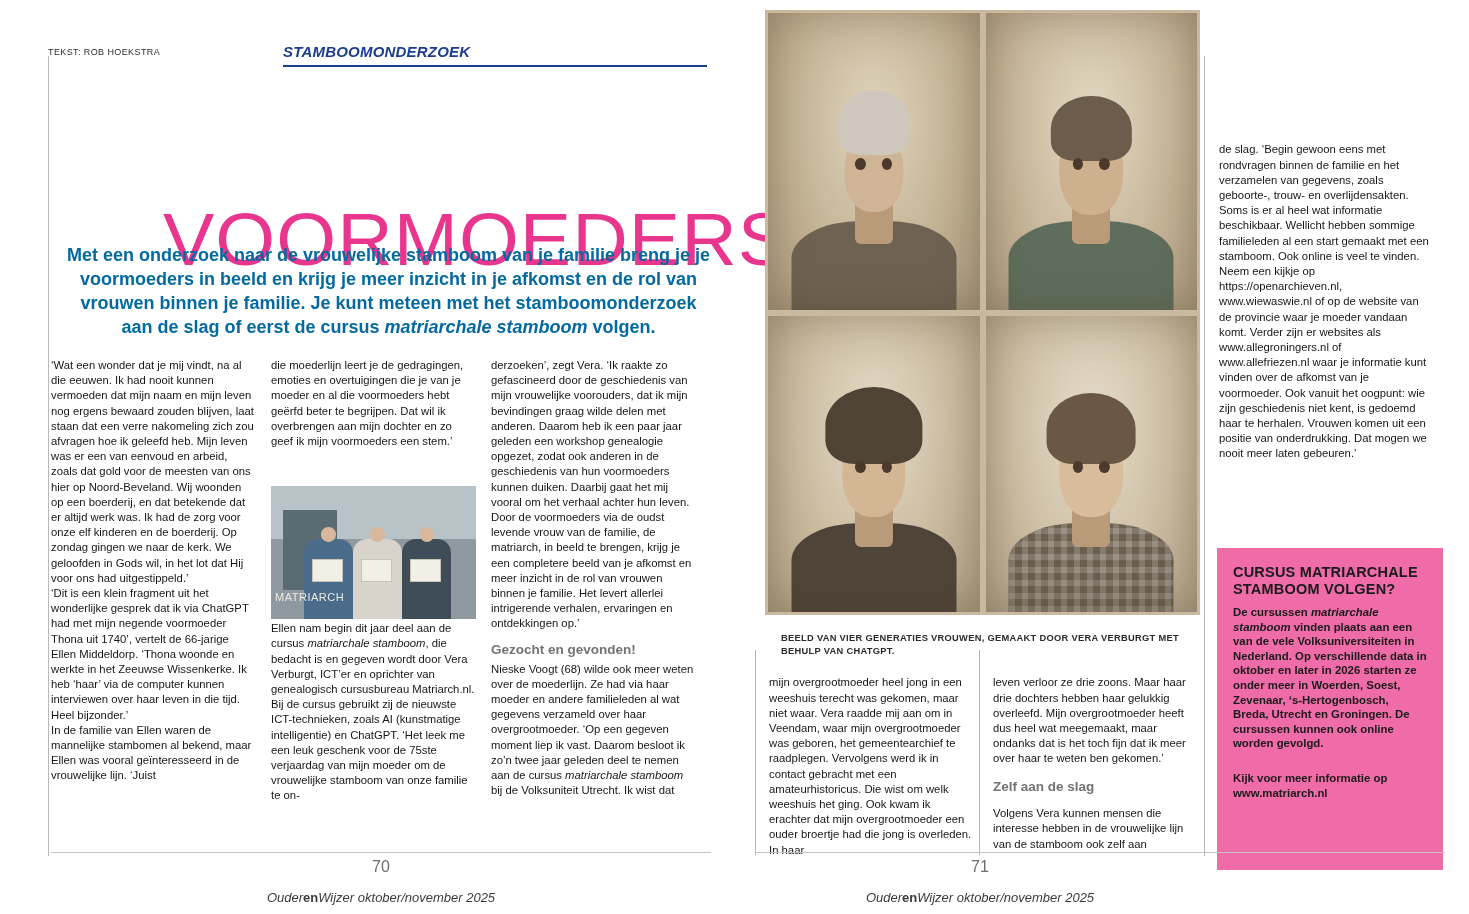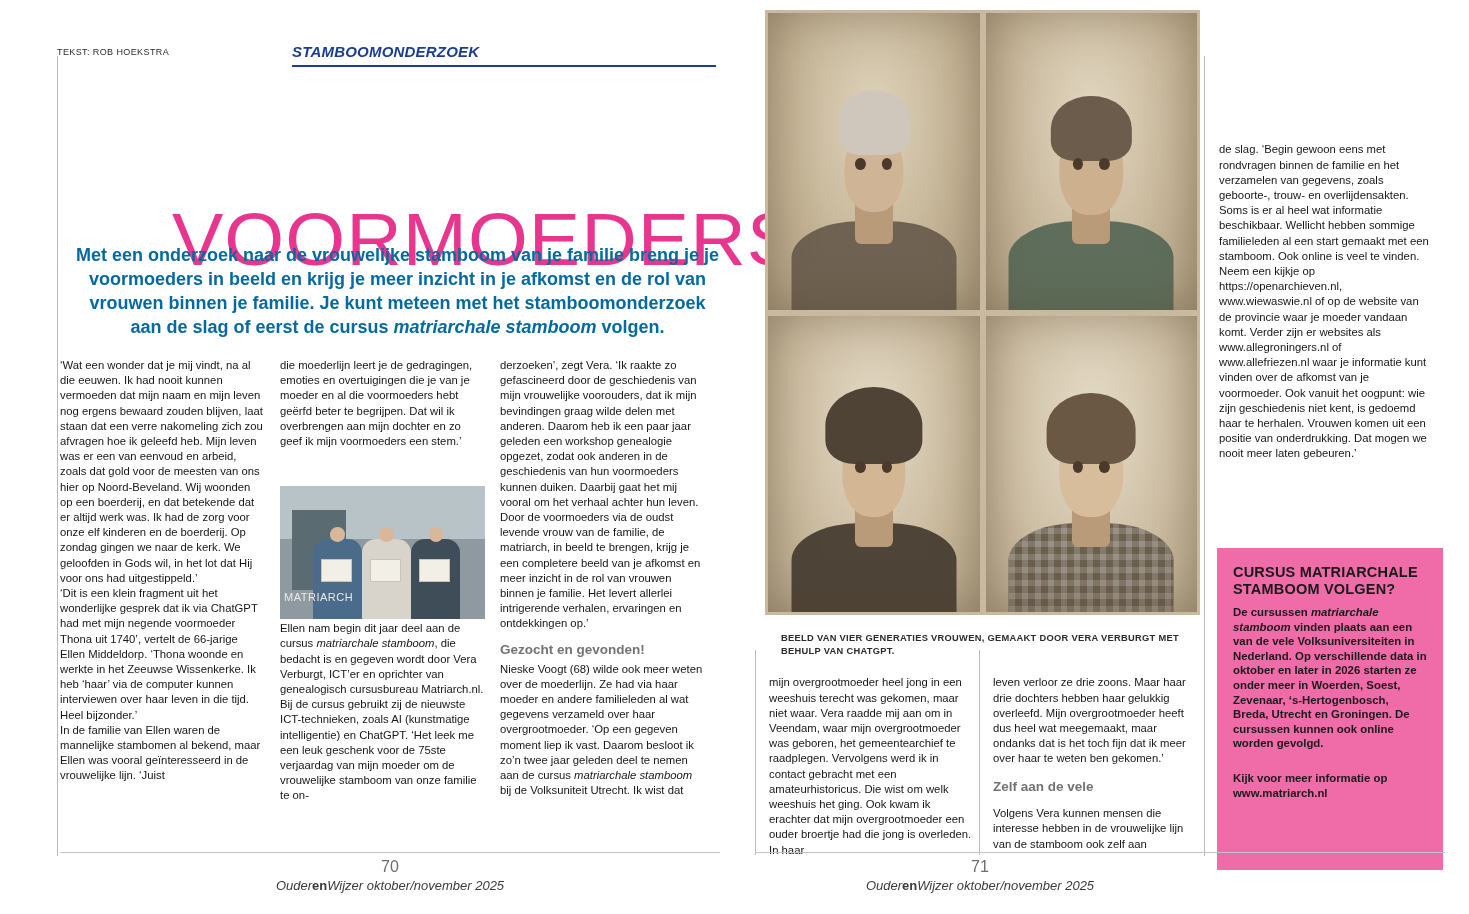--- a/index.html
+++ b/index.html
@@ -12,21 +12,21 @@
   .page {
     position: relative;
     width: 1469px; height: 914px;
     background: #ffffff;
     overflow: hidden;
   }
 
   
   .left-page {
     position: absolute;
-    left: 12px; top: 0;
+    left: 3px; top: 0;
     width: 735px; height: 678px;
   }
   .kicker-row {
     position: absolute;
     left: 45px; top: 43px;
     width: 660px;
     height: 22px;
   }
   .kicker-credit {
     position: absolute;
@@ -158,21 +158,21 @@
   }
   .folio-rule {
     position: absolute;
     left: 48px; top: 852px;
     width: 660px; height: 1px;
     background: #c3c3c3;
   }
   .folio-num {
     font-size: 16px;
     color: #6d6d6d;
-    margin-bottom: 2px;
+    margin-bottom: 14px;
   }
   .folio-src {
     font-size: 13px;
     font-style: italic;
     color: #3a3a3a;
   }
   .folio-src b { font-style: normal; font-weight: bold; }
 
   
   .right-page {
@@ -477,21 +477,21 @@
     <div class="vline-right-1"></div>
     <div class="vline-right-2"></div>
     <div class="vline-right-3"></div>
 
     <div class="rcol r1">
       <p>mijn overgrootmoeder heel jong in een weeshuis terecht was gekomen, maar niet waar. Vera raadde mij aan om in Veendam, waar mijn overgrootmoeder was geboren, het gemeentearchief te raadplegen. Vervolgens werd ik in contact gebracht met een amateurhistoricus. Die wist om welk weeshuis het ging. Ook kwam ik erachter dat mijn overgrootmoeder een ouder broertje had die jong is overleden. In haar</p>
     </div>
 
     <div class="rcol r2">
       <p>leven verloor ze drie zoons. Maar haar drie dochters hebben haar gelukkig overleefd. Mijn overgrootmoeder heeft dus heel wat meegemaakt, maar ondanks dat is het toch fijn dat ik meer over haar te weten ben gekomen.’</p>
-      <div class="sub-head">Zelf aan de vele</div>
+      <div class="sub-head">Zelf aan de slag</div>
       <p>Volgens Vera kunnen mensen die interesse hebben in de vrouwelijke lijn van de stamboom ook zelf aan</p>
     </div>
 
     <div class="rcol r3">
       <p>de slag. ‘Begin gewoon eens met rondvragen binnen de familie en het verzamelen van gegevens, zoals geboorte-, trouw- en overlijdensakten. Soms is er al heel wat informatie beschikbaar. Wellicht hebben sommige familieleden al een start gemaakt met een stamboom. Ook online is veel te vinden. Neem een kijkje op https://openarchieven.nl, www.wiewaswie.nl of op de website van de provincie waar je moeder vandaan komt. Verder zijn er websites als www.allegroningers.nl of www.allefriezen.nl waar je informatie kunt vinden over de afkomst van je voormoeder. Ook vanuit het oogpunt: wie zijn geschiedenis niet kent, is gedoemd haar te herhalen. Vrouwen komen uit een positie van onderdrukking. Dat mogen we nooit meer laten gebeuren.’</p>
     </div>
 
     <div class="pink-box">
       <h3>CURSUS MATRIARCHALE STAMBOOM VOLGEN?</h3>
       <p><span>De cursussen </span><i>matriarchale stamboom</i><span> vinden plaats aan een van de vele Volksuniversiteiten in Nederland. Op verschillende data in oktober en later in 2026 starten ze onder meer in Woerden, Soest, Zevenaar, ‘s-Hertogenbosch, Breda, Utrecht en Groningen. De cursussen kunnen ook online worden gevolgd.</span></p>

